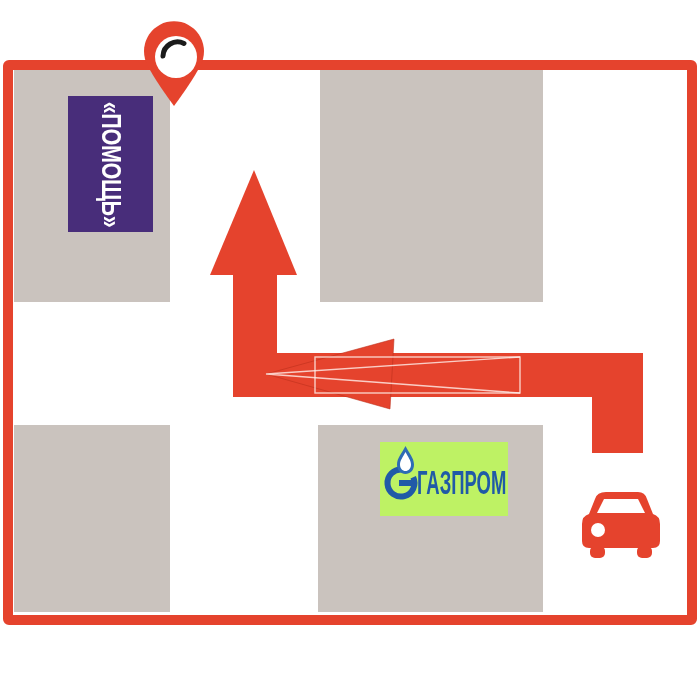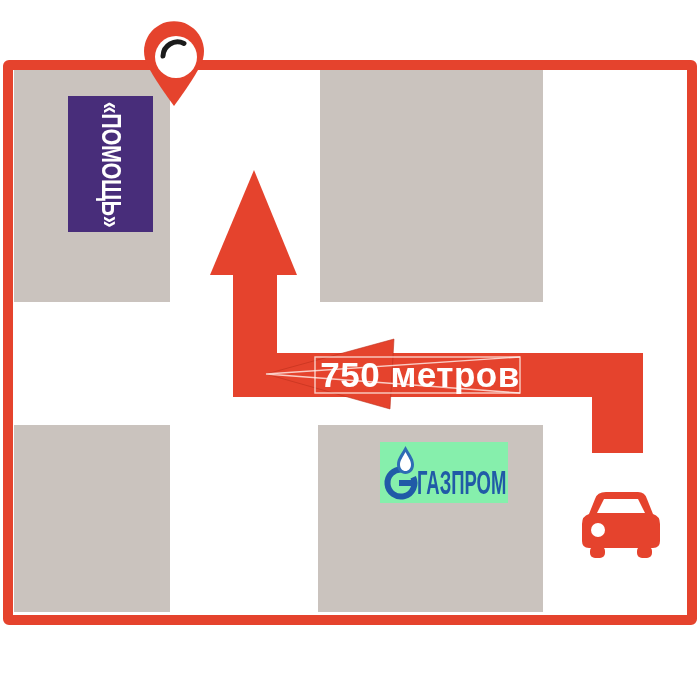--- a/index.html
+++ b/index.html
@@ -24,21 +24,21 @@
   .help-sign{
     left:68px;top:96px;width:85px;height:136px;background:#482d7a;
     display:flex;align-items:center;justify-content:center;
   }
   .help-sign .vtext{
     color:#ffffff;font-weight:bold;font-size:27px;white-space:nowrap;
     transform:rotate(90deg) scaleX(0.8);letter-spacing:-0.5px;
   }
   
   .gazprom-sign{
-    left:380px;top:442px;width:128px;height:61px;background:#86efac;
+    left:380px;top:442px;width:128px;height:74px;background:#bef264;
   }
   .gazprom-sign svg{position:absolute;left:0;top:0;}
   .gazprom-text{
     position:absolute;left:37px;top:26px;height:30px;line-height:30px;
     color:#205aa7;font-weight:bold;font-size:33px;white-space:nowrap;
     transform:scaleX(0.56);transform-origin:left center;letter-spacing:0px;
   }
   
   .route-layer{left:0;top:0;width:700px;height:700px;pointer-events:none;}
   
@@ -99,15 +99,14 @@
 
     <g>
       <rect x="590" y="546" width="15" height="12" rx="5" fill="#e5432d"></rect>
       <rect x="637" y="546" width="15" height="12" rx="5" fill="#e5432d"></rect>
       <path d="M606,492 L638,492 Q645,492 647,499 L653,514 Q660,516 660,524 L660,541 Q660,548 653,548 L589,548 Q582,548 582,541 L582,524 Q582,516 589,514 L595,499 Q597,492 606,492 Z" fill="#e5432d"></path>
       <path d="M604,499 L638,499 L645,513 L597,513 Z" fill="#ffffff"></path>
       <circle cx="598" cy="530" r="7" fill="#ffffff"></circle>
     </g>
   </svg>
 
-  <div class="abs distance-label">750 метров</div>
 
 </div>
 
 </body></html>

